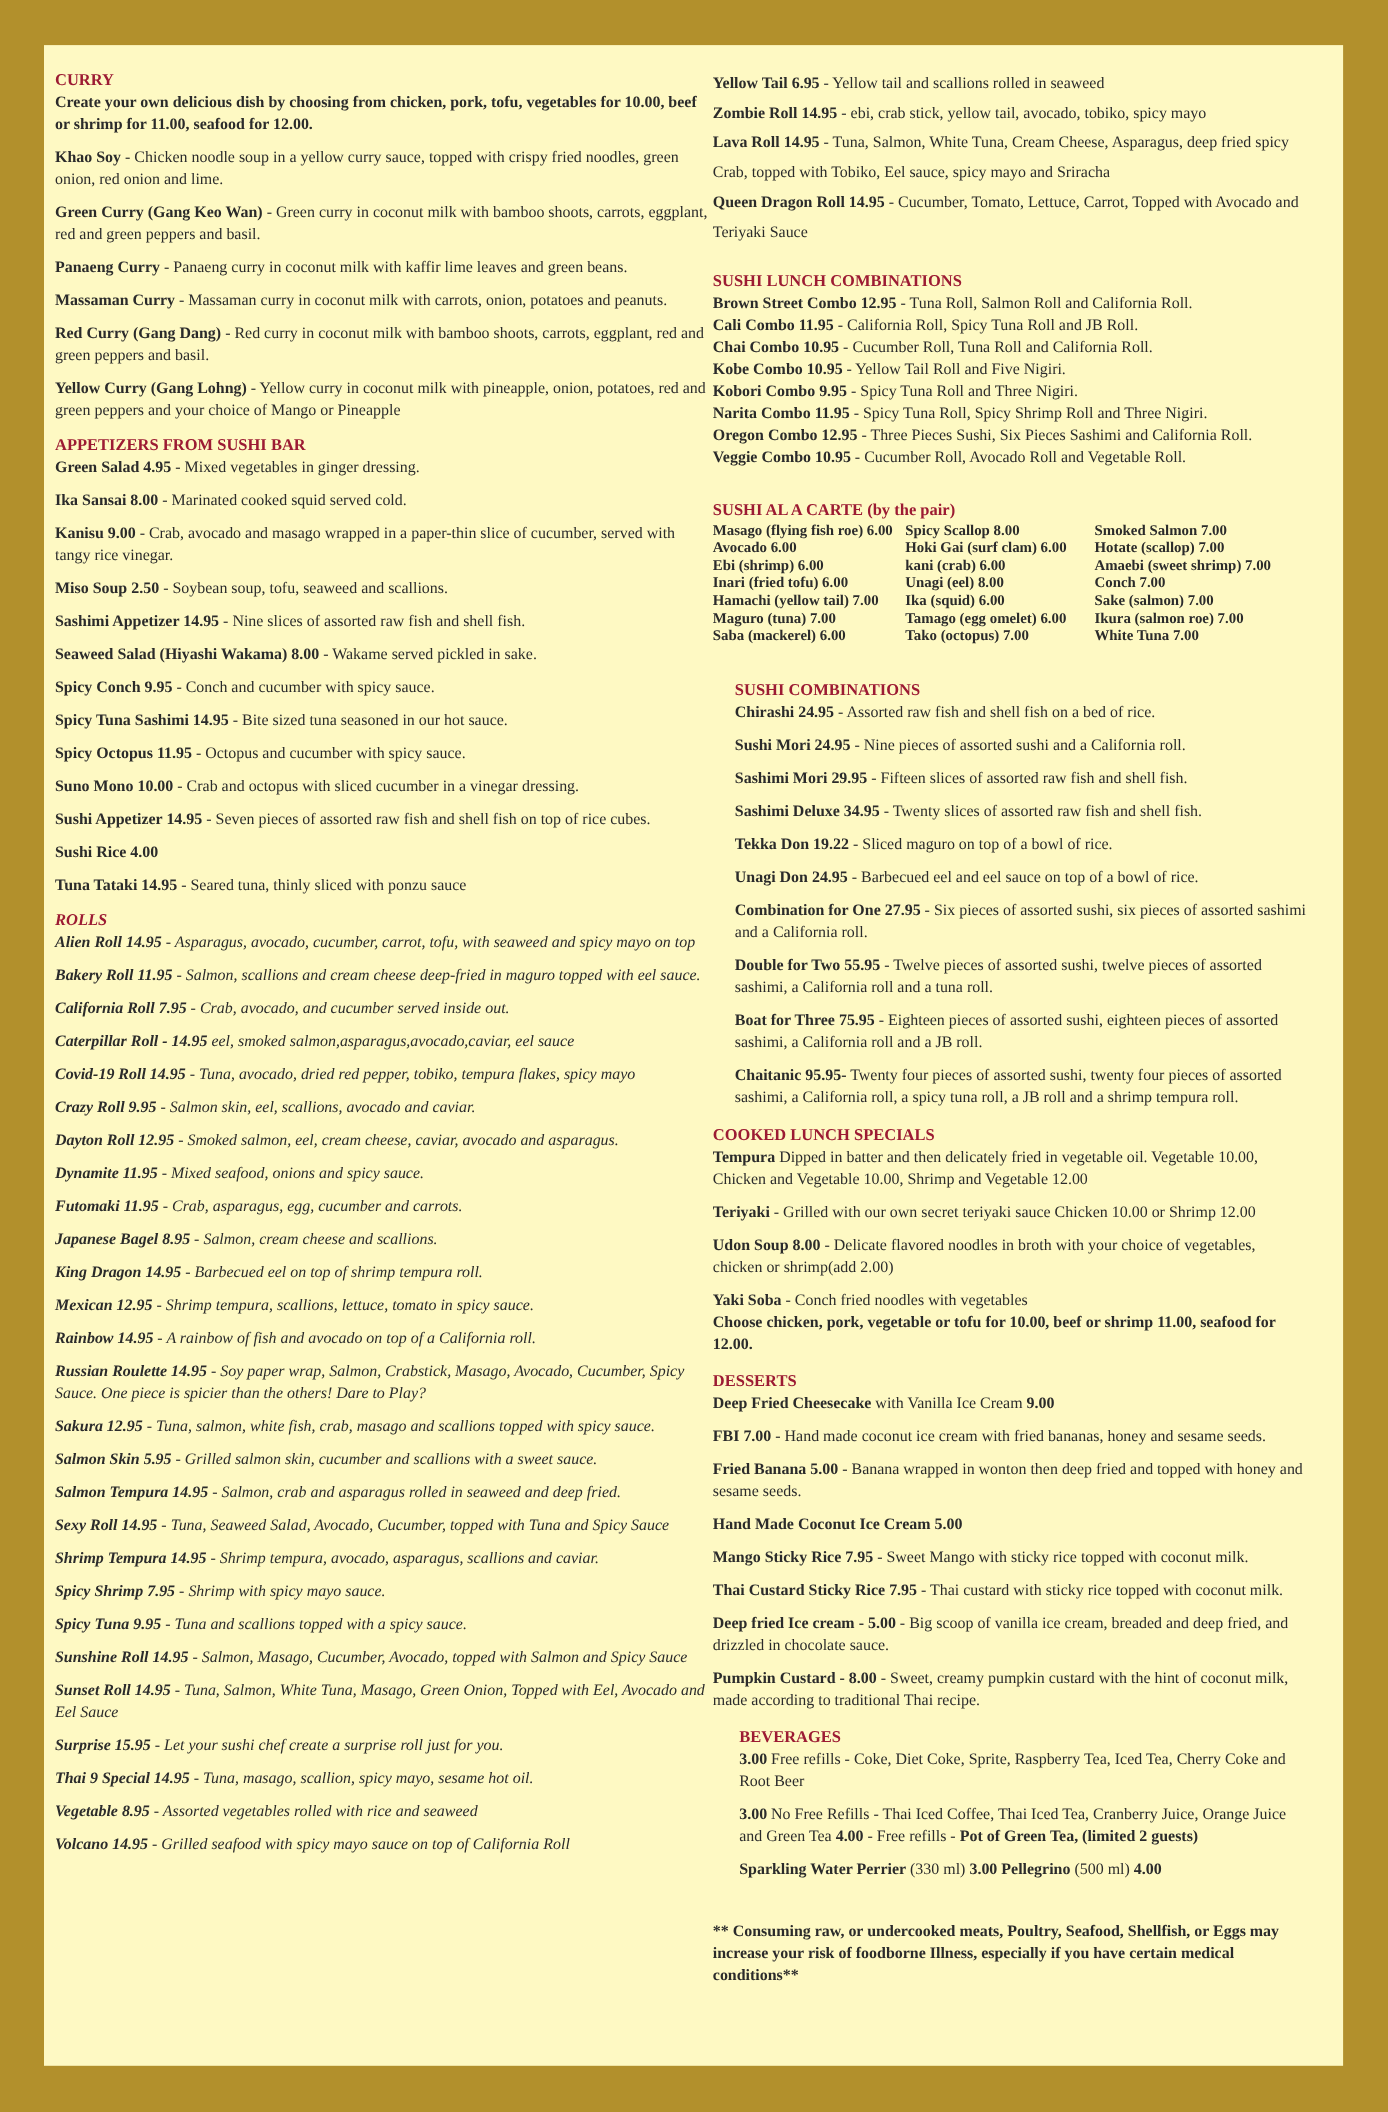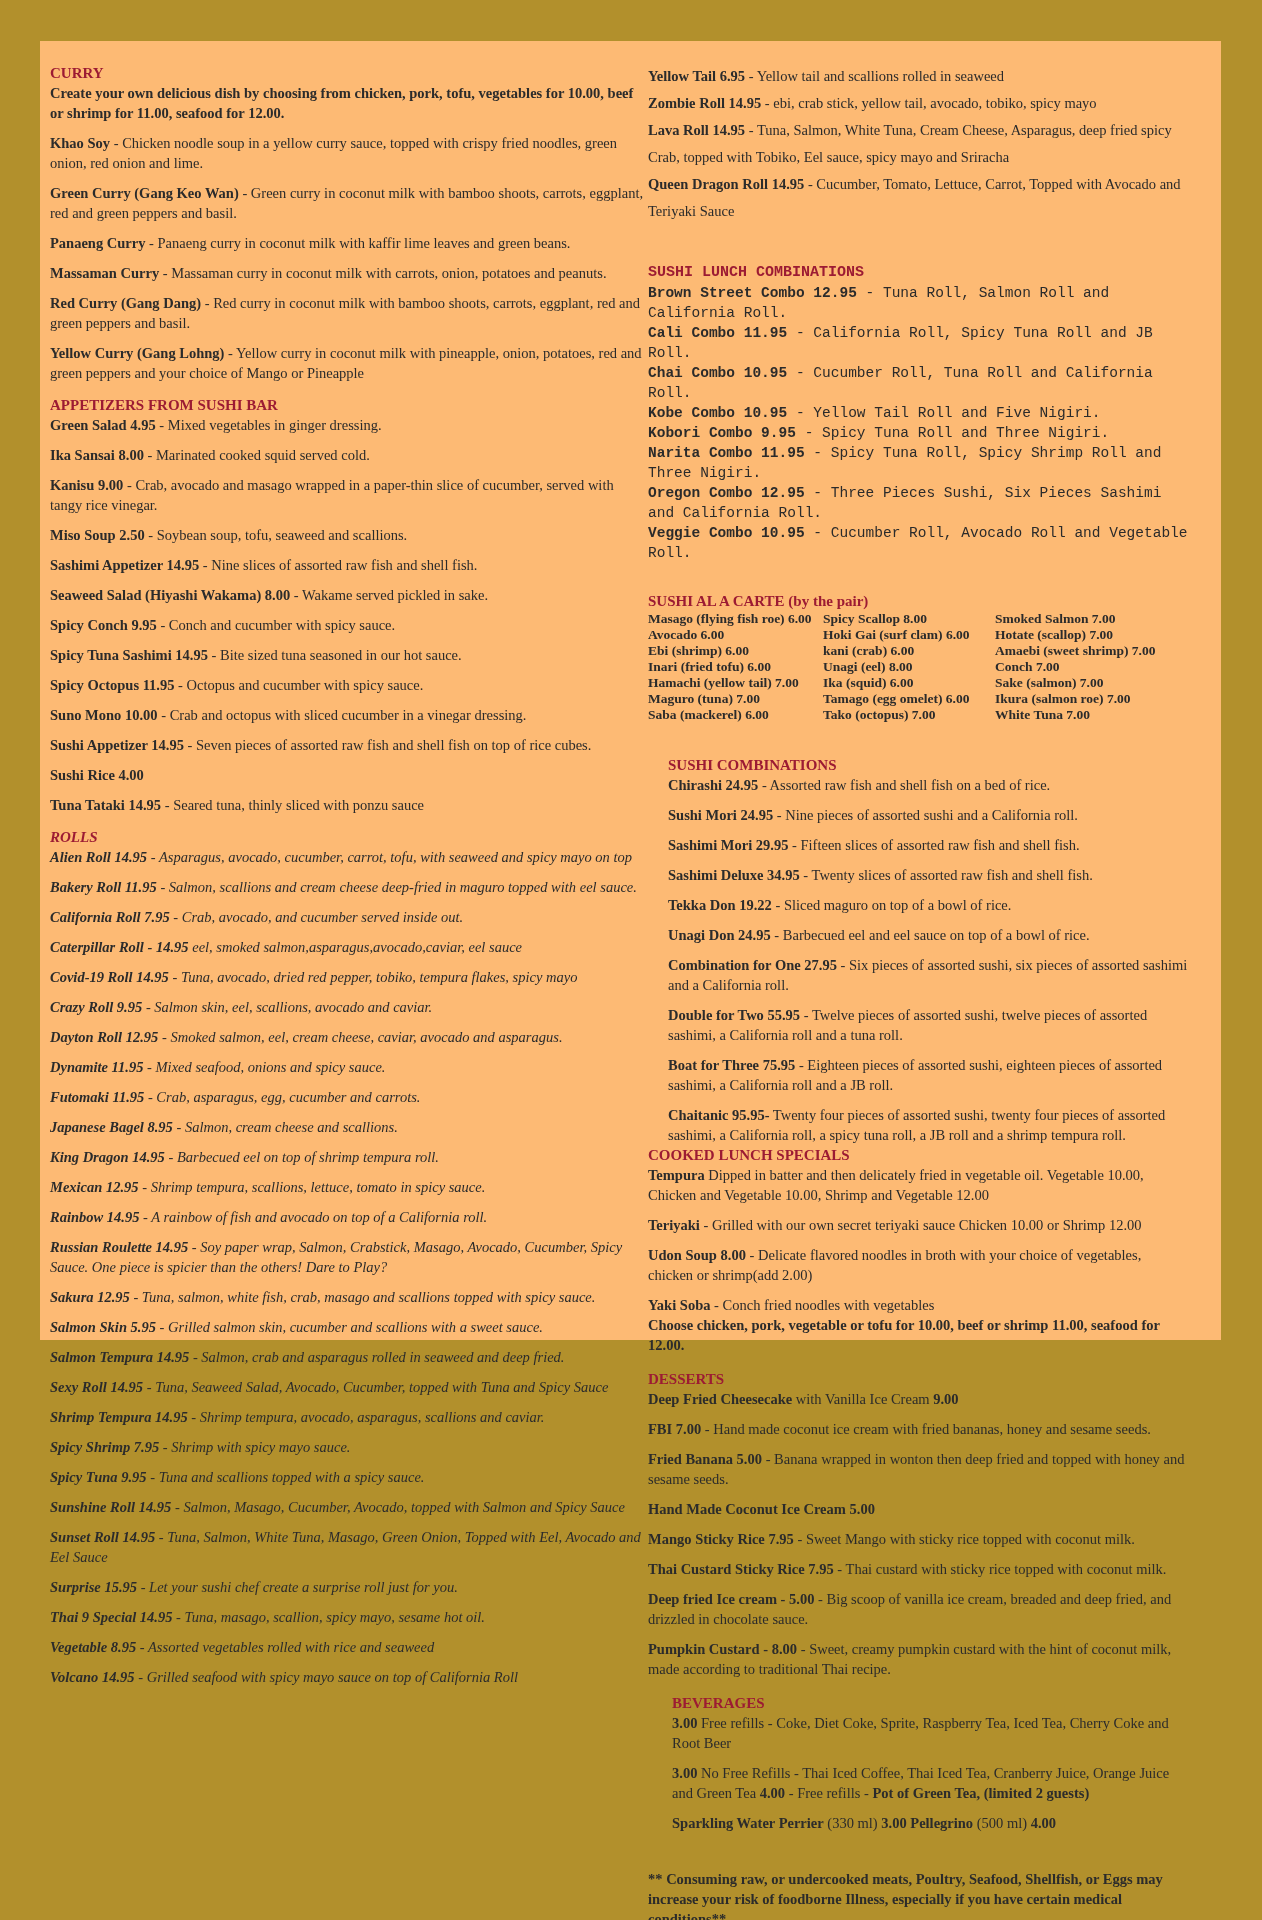--- a/index.html
+++ b/index.html
@@ -3,22 +3,22 @@
 <meta charset="utf-8">
 <style>
   html,body{margin:0;padding:0}
   body{
     width:1262px;height:1920px;position:relative;overflow:hidden;
     background:#B2902C;
     font-family:"Liberation Serif","DejaVu Serif",serif;
     color:#2b2b2b;
   }
   .page{
-    position:absolute;left:40px;top:41px;width:1181px;height:1299px;
-    background:#fdba74;box-sizing:border-box;padding:22px 0 0 10px;
+    position:absolute;left:40px;top:41px;width:1181px;height:1837px;
+    background:#fef9c3;box-sizing:border-box;padding:22px 0 0 10px;
   }
   .cols{display:flex;align-items:flex-start}
   .col-left{width:598px;flex:none}
   .col-right{width:540px;flex:none}
   .section{margin:0}
   .sec-title{
     margin:0;font-weight:bold;font-size:15px;line-height:20px;color:#9C1B33;
   }
   .item{margin:0;font-size:14.5px;line-height:20px}
   .spaced .item{margin-bottom:10px}
@@ -96,21 +96,21 @@
           <p class="item"><span class="b">Volcano 14.95</span><span class=""> - Grilled seafood with spicy mayo sauce on top of California Roll</span></p>
         </div>
       </div>
     <div class="col-right" id="col-right">
         <div class="section airy">
           <p class="item"><span class="b">Yellow Tail 6.95</span><span class=""> - Yellow tail and scallions rolled in seaweed</span></p>
           <p class="item"><span class="b">Zombie Roll 14.95</span><span class=""> - ebi, crab stick, yellow tail, avocado, tobiko, spicy mayo</span></p>
           <p class="item"><span class="b">Lava Roll 14.95</span><span class=""> - Tuna, Salmon, White Tuna, Cream Cheese, Asparagus, deep fried spicy Crab, topped with Tobiko, Eel sauce, spicy mayo and Sriracha</span></p>
           <p class="item"><span class="b">Queen Dragon Roll 14.95</span><span class=""> - Cucumber, Tomato, Lettuce, Carrot, Topped with Avocado and Teriyaki Sauce</span></p>
         </div>
-        <div class="section tight" style="margin-top: 38px; font-family: Liberation Mono, monospace;">
+        <div class="section tight" style="margin-top: 21px;">
           <p class="sec-title" style="color: rgb(156, 27, 51);">SUSHI LUNCH COMBINATIONS</p>
           <p class="item"><span class="b">Brown Street Combo 12.95</span><span class=""> - Tuna Roll, Salmon Roll and California Roll.</span></p>
           <p class="item"><span class="b">Cali Combo 11.95</span><span class=""> - California Roll, Spicy Tuna Roll and JB Roll.</span></p>
           <p class="item"><span class="b">Chai Combo 10.95</span><span class=""> - Cucumber Roll, Tuna Roll and California Roll.</span></p>
           <p class="item"><span class="b">Kobe Combo 10.95</span><span class=""> - Yellow Tail Roll and Five Nigiri.</span></p>
           <p class="item"><span class="b">Kobori Combo 9.95</span><span class=""> - Spicy Tuna Roll and Three Nigiri.</span></p>
           <p class="item"><span class="b">Narita Combo 11.95</span><span class=""> - Spicy Tuna Roll, Spicy Shrimp Roll and Three Nigiri.</span></p>
           <p class="item"><span class="b">Oregon Combo 12.95</span><span class=""> - Three Pieces Sushi, Six Pieces Sashimi and California Roll.</span></p>
           <p class="item"><span class="b">Veggie Combo 10.95</span><span class=""> - Cucumber Roll, Avocado Roll and Vegetable Roll.</span></p>
         </div>
@@ -152,21 +152,21 @@
           <p class="item"><span class="b">Sushi Mori 24.95</span><span class=""> - Nine pieces of assorted sushi and a California roll.</span></p>
           <p class="item"><span class="b">Sashimi Mori 29.95</span><span class=""> - Fifteen slices of assorted raw fish and shell fish.</span></p>
           <p class="item"><span class="b">Sashimi Deluxe 34.95</span><span class=""> - Twenty slices of assorted raw fish and shell fish.</span></p>
           <p class="item"><span class="b">Tekka Don 19.22</span><span class=""> - Sliced maguro on top of a bowl of rice.</span></p>
           <p class="item"><span class="b">Unagi Don 24.95</span><span class=""> - Barbecued eel and eel sauce on top of a bowl of rice.</span></p>
           <p class="item"><span class="b">Combination for One 27.95</span><span class=""> - Six pieces of assorted sushi, six pieces of assorted sashimi and a California roll.</span></p>
           <p class="item"><span class="b">Double for Two 55.95</span><span class=""> - Twelve pieces of assorted sushi, twelve pieces of assorted sashimi, a California roll and a tuna roll.</span></p>
           <p class="item"><span class="b">Boat for Three 75.95</span><span class=""> - Eighteen pieces of assorted sushi, eighteen pieces of assorted sashimi, a California roll and a JB roll.</span></p>
           <p class="item"><span class="b">Chaitanic 95.95-</span><span class=""> Twenty four pieces of assorted sushi, twenty four pieces of assorted sashimi, a California roll, a spicy tuna roll, a JB roll and a shrimp tempura roll.</span></p>
         </div>
-        <div class="section spaced" style="">
+        <div class="section spaced" style="margin-top: 14px;">
           <p class="sec-title" style="color: rgb(156, 27, 51);">COOKED LUNCH SPECIALS</p>
           <p class="item"><span class="b">Tempura</span><span class=""> Dipped in batter and then delicately fried in vegetable oil. Vegetable 10.00, Chicken and Vegetable 10.00, Shrimp and Vegetable 12.00</span></p>
           <p class="item"><span class="b">Teriyaki</span><span class=""> - Grilled with our own secret teriyaki sauce Chicken 10.00 or Shrimp 12.00</span></p>
           <p class="item"><span class="b">Udon Soup 8.00</span><span class=""> - Delicate flavored noodles in broth with your choice of vegetables, chicken or shrimp(add 2.00)</span></p>
           <p class="item"><span class="b">Yaki Soba</span><span class=""> - Conch fried noodles with vegetables</span><span class="b block">Choose chicken, pork, vegetable or tofu for 10.00, beef or shrimp 11.00, seafood for 12.00.</span></p>
         </div>
         <div class="section spaced" style="margin-top: 14px;">
           <p class="sec-title" style="color: rgb(156, 27, 51);">DESSERTS</p>
           <p class="item"><span class="b">Deep Fried Cheesecake</span><span class=""> with Vanilla Ice Cream </span><span class="b">9.00</span></p>
           <p class="item"><span class="b">FBI 7.00</span><span class=""> - Hand made coconut ice cream with fried bananas, honey and sesame seeds.</span></p>

